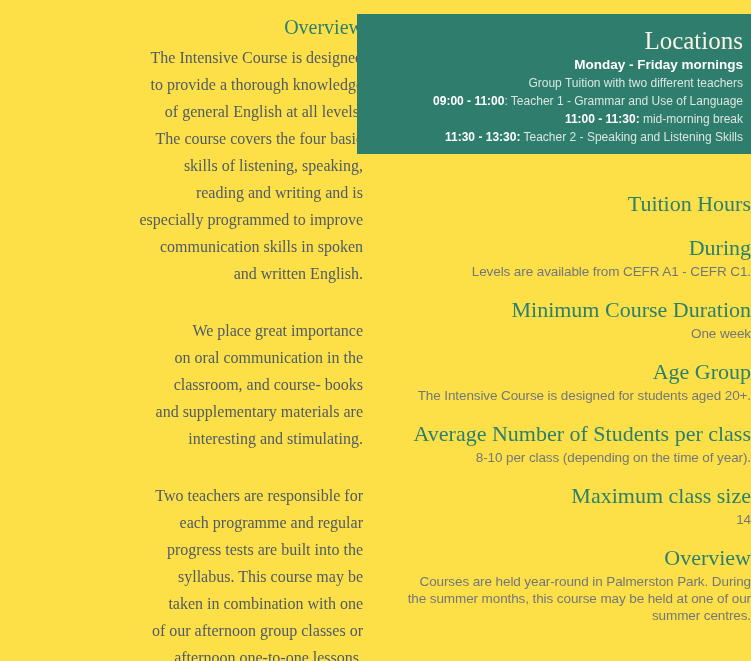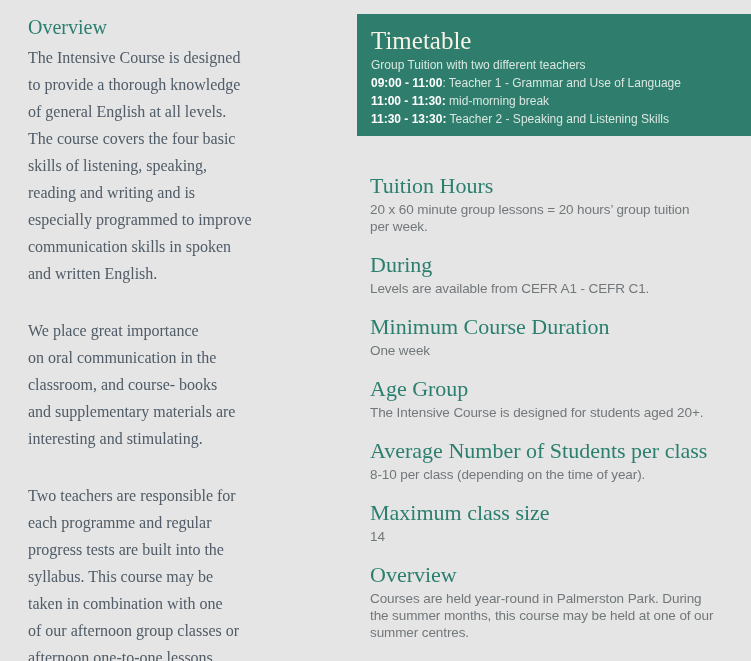--- a/index.html
+++ b/index.html
@@ -1,17 +1,17 @@
 <!DOCTYPE html>
 <html><head>
 <meta charset="utf-8">
 <style>
   html,body{margin:0;padding:0;background:#ffffff;}
-  .page{position:relative;width:751px;height:661px;background:#e5e5e5;overflow:hidden;
-        font-family:"Liberation Sans",sans-serif;}
+  .page{position:relative;width:751px;height:661px;background:#fde047;overflow:hidden;
+        font-family:"Liberation Sans",sans-serif;text-align:right;}
   
   .left-col{position:absolute;left:28px;top:14px;width:335px;}
   .overview-heading{font-family:"Liberation Serif",serif;font-weight:normal;
         font-size:20px;line-height:26px;color:#2b7f6f;margin:0 0 4px 0;}
   .left-col p{font-family:"Liberation Serif",serif;font-size:16px;line-height:27px;
         color:#4f5b66;margin:0 0 30px 0;white-space:pre-line;}
   
   .right-col{position:absolute;left:357px;top:14px;width:394px;}
   .timetable-box{background:#2e7d6d;padding:12px 8px 8px 14px;overflow:hidden;}
   .tt-title{font-family:"Liberation Serif",serif;font-weight:normal;font-size:25px;
@@ -52,32 +52,31 @@
 progress tests are built into the
 syllabus. This course may be
 taken in combination with one
 of our afternoon group classes or
 afternoon one-to-one lessons.</p>
   </div>
 
   <div class="right-col">
 
     <div class="timetable-box">
-      <h2 class="tt-title">Timetable</h2>
+      <h2 class="tt-title">Locations</h2>
+      <div class="tt-sub">Monday - Friday mornings</div>
       <div class="tt-line">Group Tuition with two different teachers</div>
       <div class="tt-line"><span class="tt-time">09:00 - 11:00</span><span>: Teacher 1 - Grammar and Use of Language</span></div>
       <div class="tt-line"><span class="tt-time">11:00 - 11:30:</span><span> mid-morning break</span></div>
       <div class="tt-line"><span class="tt-time">11:30 - 13:30:</span><span> Teacher 2 - Speaking and Listening Skills</span></div>
     </div>
 
     <div class="sections">
       <div class="section">
         <h3>Tuition Hours</h3>
-        <p>20 x 60 minute group lessons = 20 hours’ group tuition
-per week.</p>
       </div>
       <div class="section">
         <h3>During</h3>
         <p>Levels are available from CEFR A1 - CEFR C1.</p>
       </div>
       <div class="section">
         <h3>Minimum Course Duration</h3>
         <p>One week</p>
       </div>
       <div class="section">

